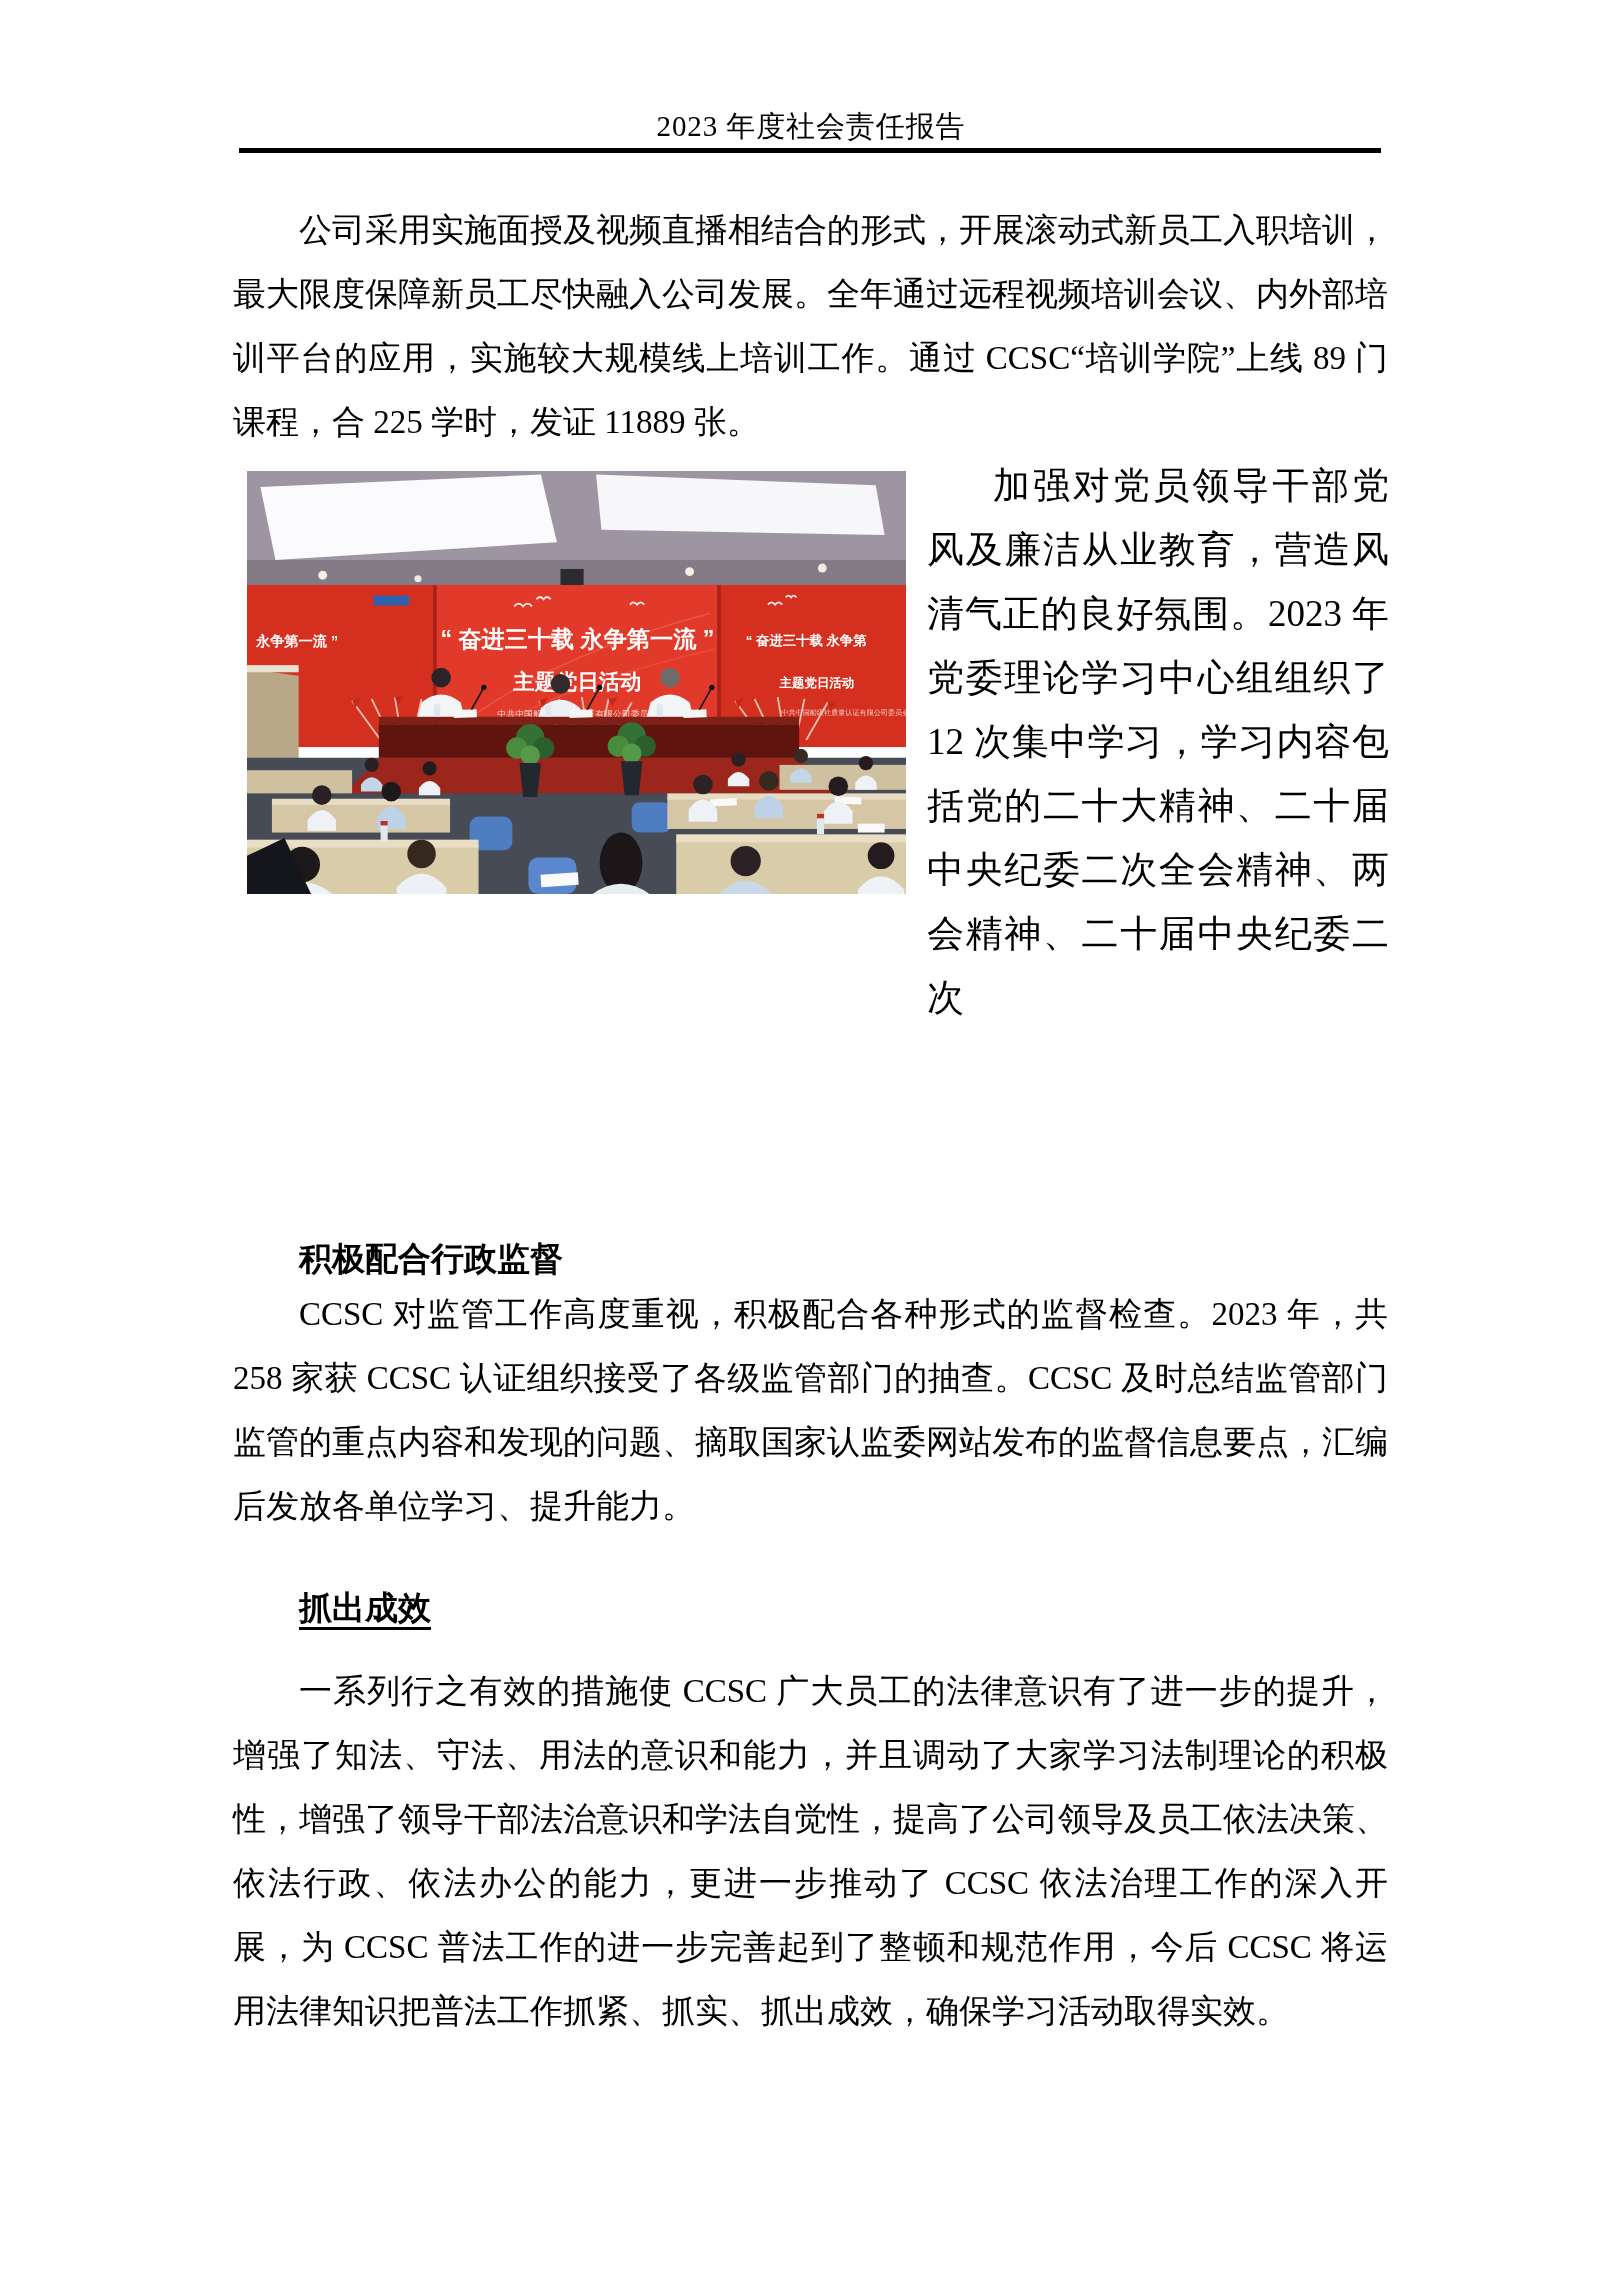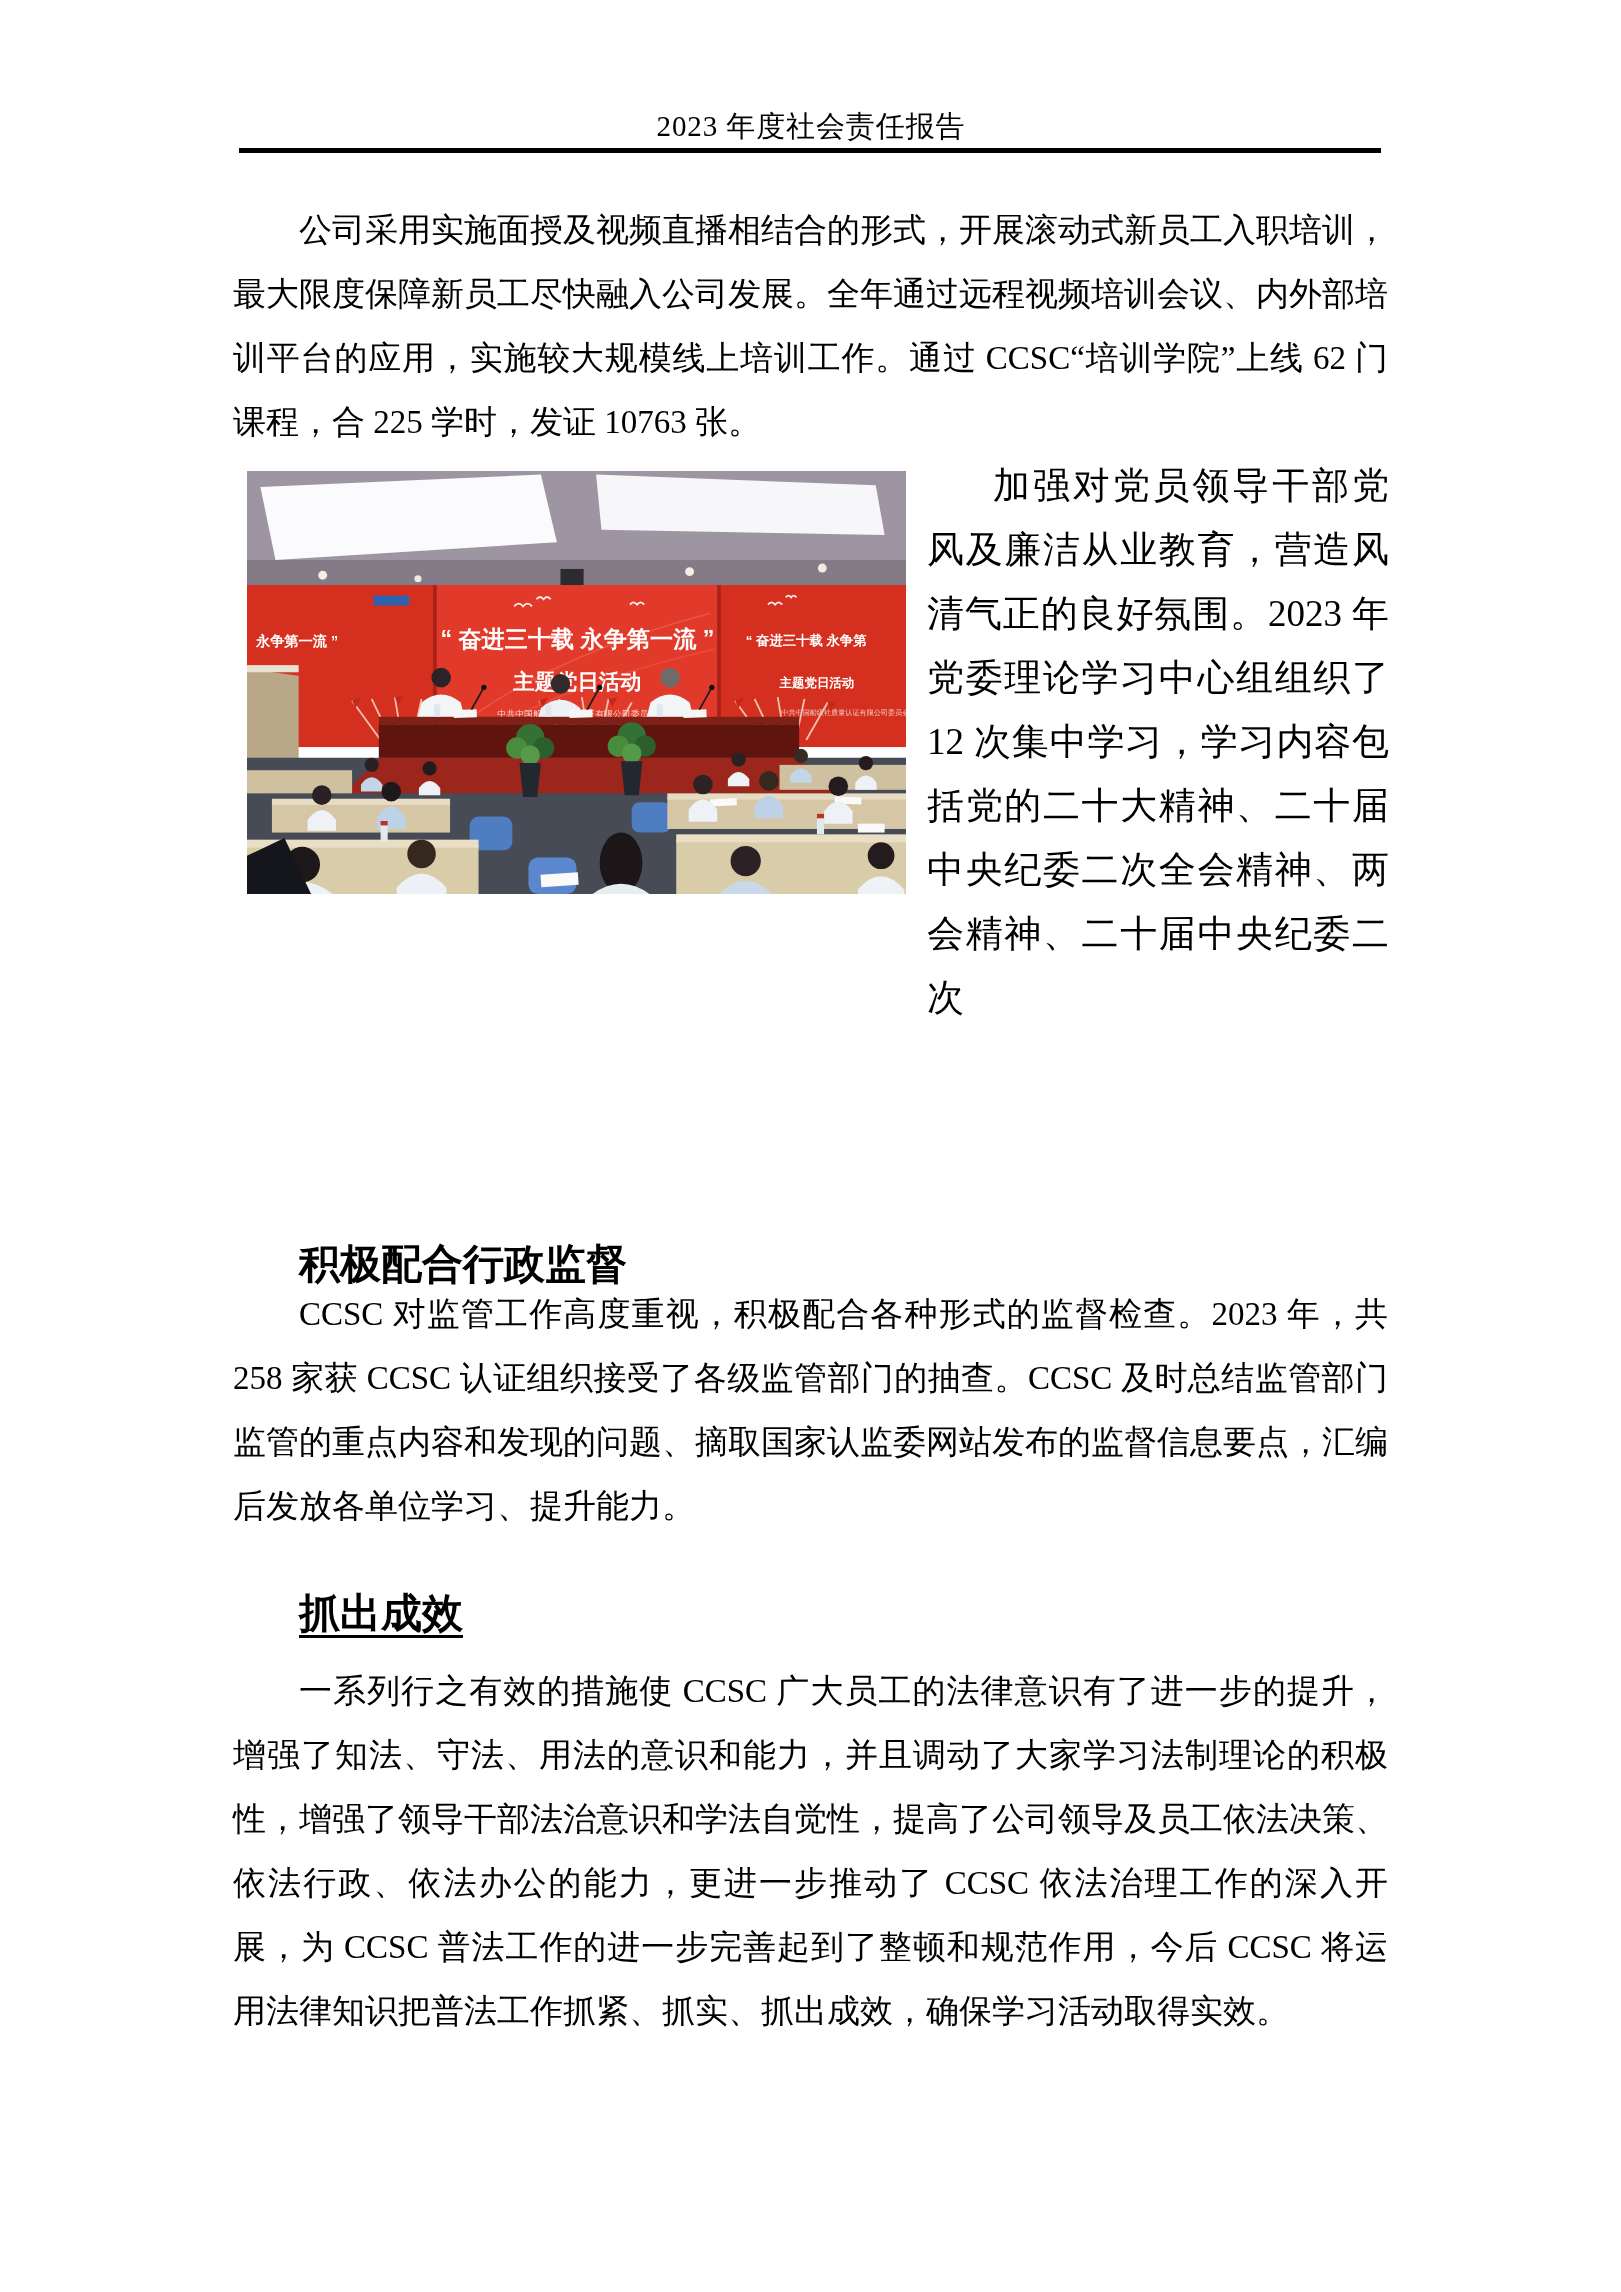--- a/index.html
+++ b/index.html
@@ -9,38 +9,38 @@
         font-size:29px;letter-spacing:0.9px;}
   .header-rule{position:absolute;top:148px;left:239px;width:1142px;height:4.5px;background:#000;}
   .para{position:absolute;left:233px;width:1155px;font-size:33px;line-height:64px;
         text-align:justify;text-align-last:left;}
   .indent{text-indent:66px;}
   #para1{top:198px;}
   .photo-wrap{position:absolute;left:247px;top:471px;width:659px;height:423px;}
   #para2side{position:absolute;left:927px;top:454px;width:462px;font-size:37px;line-height:64px;
         text-align:justify;text-align-last:left;text-indent:66px;}
   #para2cont{top:897px;}
-  .heading{position:absolute;left:299px;font-size:41px;font-weight:bold;
+  .heading{position:absolute;left:299px;font-size:33px;font-weight:bold;
         font-family:"Liberation Sans","DejaVu Sans",sans-serif;}
   #heading1{top:1237px;}
   #heading2{top:1586px;text-decoration:underline;text-decoration-thickness:2.7px;text-underline-offset:8px;}
   #para3{top:1282px;}
   #para4{top:1659px;}
   .page-number{position:absolute;top:2082px;left:0;width:100%;text-align:right;font-size:38px;font-style:italic;}
   svg text{font-family:"Liberation Sans","DejaVu Sans",sans-serif;}
 </style>
 </head>
 <body>
 
 <div class="page">
 
   <div class="header-title">2023 年度社会责任报告</div>
   <div class="header-rule"></div>
 
-  <div class="para indent" id="para1">公司采用实施面授及视频直播相结合的形式，开展滚动式新员工入职培训，最大限度保障新员工尽快融入公司发展。全年通过远程视频培训会议、内外部培训平台的应用，实施较大规模线上培训工作。通过 CCSC“培训学院”上线 62 门课程，合 225 学时，发证 10763 张。</div>
+  <div class="para indent" id="para1">公司采用实施面授及视频直播相结合的形式，开展滚动式新员工入职培训，最大限度保障新员工尽快融入公司发展。全年通过远程视频培训会议、内外部培训平台的应用，实施较大规模线上培训工作。通过 CCSC“培训学院”上线 89 门课程，合 225 学时，发证 11889 张。</div>
 
   <div class="photo-wrap">
     <svg viewBox="0 0 740 475" width="659" height="423">
 
       <g>
         <rect x="0" y="0" width="740" height="130" fill="#9d95a2"></rect>
         <polygon points="15,18 330,4 348,80 32,100" fill="#fbfbfd"></polygon>
         <polygon points="392,4 706,16 716,72 398,66" fill="#f7f7fa"></polygon>
         <rect x="0" y="100" width="740" height="30" fill="#847b87"></rect>
         <circle cx="85" cy="117" r="5" fill="#f3efe4"></circle>

